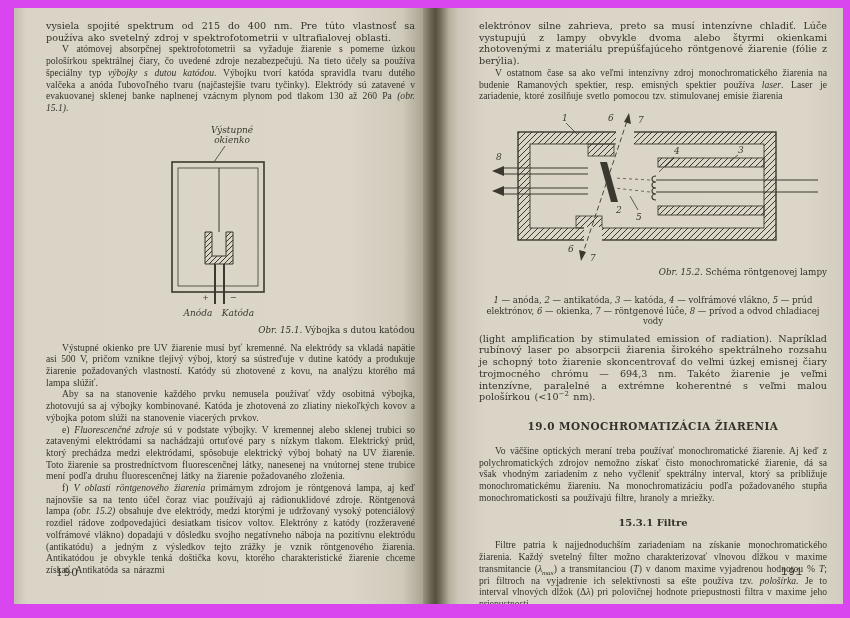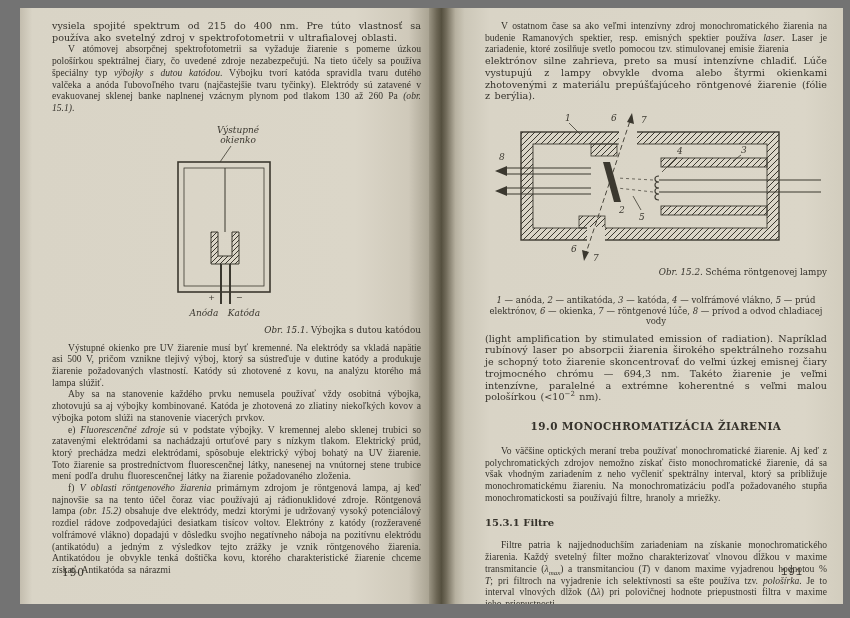--- a/index.html
+++ b/index.html
@@ -1,18 +1,18 @@
 <!DOCTYPE html>
 <html><head>
 <meta charset="utf-8">
 <style>
   html,body{margin:0;padding:0;background:#0e100b;}
   .spread{
     position:relative; width:850px; height:618px; box-sizing:border-box;
-    background:#737373; display:flex; padding:8px 7px 14px 20px;
+    background:#d946ef; display:flex; padding:8px 7px 14px 14px;
     font-family:"DejaVu Serif","Liberation Serif",serif;
   }
   .page{position:relative; height:596px; box-sizing:border-box; color:#35322b; overflow:hidden;}
   .page-left{
     width:409px;
     background:linear-gradient(90deg,#c3bdae 0%,#d9d4c6 3%,#dbd6c8 82%,#cfc9ba 95%,#aaa493 100%);
     padding:12px 8px 0 32px;
   }
   .gutter{
     width:26px; height:596px;
@@ -24,21 +24,21 @@
     background:linear-gradient(90deg,#b5af9e 0%,#ccc7b8 2.5%,#d9d4c6 9%,#dbd6c8 90%,#d2cdbe 100%);
     padding:12px 16px 0 30px;
   }
   .para{margin:0; text-align:justify; font-size:9.6px; line-height:11.7px; word-spacing:1.4px;}
   .para.ind{text-indent:16px;font-family:Liberation Serif, serif;}
   .fig{text-align:center; margin:8px 0 6px;}
   .fig svg{display:inline-block;}
   .fig-caption{font-size:8.8px; line-height:11px; margin-top:1px; text-align:right;}
   .fig-legend{font-size:8.5px; line-height:10.6px; margin-top:17px; text-align:center; padding:0 2px;}
   .h-section{text-align:center; font-weight:bold; font-size:10.4px; letter-spacing:.5px; margin:17px 0 13px;}
-  .h-sub{font-weight:bold; font-size:10px; margin:14px 0 11px;}
+  .h-sub{text-align:center; font-weight:bold; font-size:10px; margin:14px 0 11px;}
   .pagenum{position:absolute; bottom:26px; font-size:10.5px; letter-spacing:1px;}
   .pagenum-left{left:42px;}
   .pagenum-right{right:40px;font-family:Liberation Mono, monospace;}
   .figtext{font-family:"DejaVu Serif","Liberation Serif",serif; fill:#3a372f;}
   sup,sub{font-size:7px; line-height:0;}
 </style>
 </head>
 <body>
 
 <div class="spread">
@@ -79,22 +79,22 @@
     <p class="para ind">Aby sa na stanovenie každého prvku nemusela používať vždy osobitná výbojka, zhotovujú sa aj výbojky kombinované. Katóda je zhotovená zo zliatiny niekoľkých kovov a výbojka potom slúži na stanovenie viacerých prvkov.</p>
     <p class="para ind">e) <i>Fluorescenčné zdroje</i> sú v podstate výbojky. V kremennej alebo sklenej trubici so zatavenými elektródami sa nachádzajú ortuťové pary s nízkym tlakom. Elektrický prúd, ktorý prechádza medzi elektródami, spôsobuje elektrický výboj bohatý na UV žiarenie. Toto žiarenie sa prostredníctvom fluorescenčnej látky, nanesenej na vnútornej stene trubice mení podľa druhu fluorescenčnej látky na žiarenie požadovaného zloženia.</p>
     <p class="para ind">f) <i>V oblasti röntgenového žiarenia</i> primárnym zdrojom je röntgenová lampa, aj keď najnovšie sa na tento účel čoraz viac používajú aj rádionuklidové zdroje. Röntgenová lampa <i>(obr. 15.2)</i> obsahuje dve elektródy, medzi ktorými je udržovaný vysoký potenciálový rozdiel rádove zodpovedajúci desiatkam tisícov voltov. Elektróny z katódy (rozžeravené volfrámové vlákno) dopadajú v dôsledku svojho negatívneho náboja na pozitívnu elektródu (antikatódu) a jedným z výsledkov tejto zrážky je vznik röntgenového žiarenia. Antikatódou je obvykle tenká doštička kovu, ktorého charakteristické žiarenie chceme získať. Antikatóda sa nárazmi</p>
 
     <div class="pagenum pagenum-left">190</div>
   </div>
 
   <div class="gutter"></div>
 
   <div class="page page-right">
+    <p class="para">elektrónov silne zahrieva, preto sa musí intenzívne chladiť. Lúče vystupujú z lampy obvykle dvoma alebo štyrmi okienkami zhotovenými z materiálu prepúšťajúceho röntgenové žiarenie (fólie z berýlia).</p>
     <p class="para ind">V ostatnom čase sa ako veľmi intenzívny zdroj monochromatického žiarenia na budenie Ramanových spektier, resp. emisných spektier používa <i>laser</i>. Laser je zariadenie, ktoré zosilňuje svetlo pomocou tzv. stimulovanej emisie žiarenia</p>
-    <p class="para">elektrónov silne zahrieva, preto sa musí intenzívne chladiť. Lúče vystupujú z lampy obvykle dvoma alebo štyrmi okienkami zhotovenými z materiálu prepúšťajúceho röntgenové žiarenie (fólie z berýlia).</p>
 
     <div class="fig">
       <svg width="330" height="152" viewBox="0 0 330 152">
         <defs>
           <pattern id="hatch2" patternUnits="userSpaceOnUse" width="6" height="6">
             <path d="M0,6 L6,0" stroke="#3b382f" stroke-width="1"></path>
           </pattern>
         </defs>
 
         <path d="M30,22 h258 v108 h-258 Z M42,34 h234 v84 h-234 Z" fill-rule="evenodd" fill="url(#hatch2)" stroke="none"></path>

